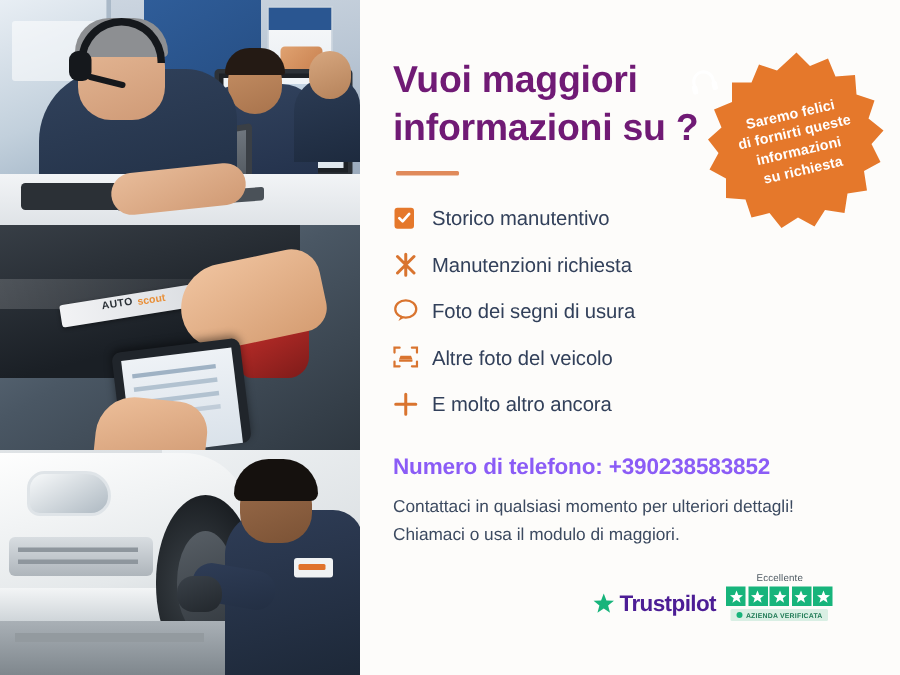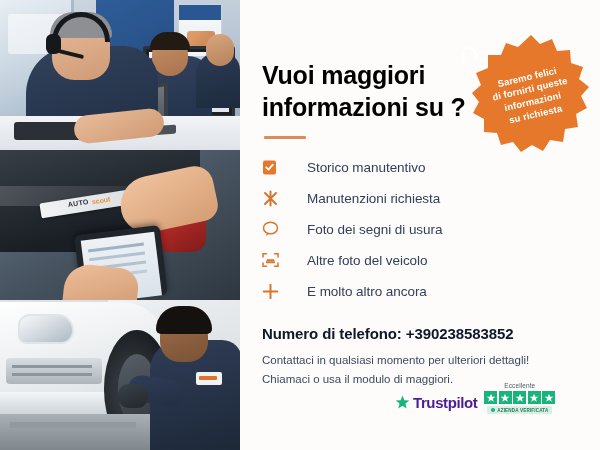--- a/index.html
+++ b/index.html
@@ -272,22 +272,22 @@
     background:#e0722b; border-radius:1px;
   }
 
   
   .panel {
     flex:1; height:450px; background:#fdfcfa;
     position:relative; padding:38px 24px 0 22px;
   }
 
   .headline {
-    font-size:25px; font-weight:bold; color:#000000;
-    line-height:1.26; letter-spacing:-.2px;margin-top:22px;
+    font-size:25px; font-weight:bold; color:#701a75;
+    line-height:1.26; letter-spacing:-.2px;
   }
   .rule {
     width:42px; height:3px; background:#e08a5a;
     margin:13px 0 14px 2px; border-radius:1px;
   }
 
   
   .badge {
     position:absolute; right:8px; top:33px; width:122px; height:122px;
   }
@@ -300,32 +300,32 @@
   .badge .headset { margin-bottom:2px; }
   .badge .btext {
     color:#ffffff; font-size:9.5px; font-weight:bold; line-height:1.32;
     text-align:center; letter-spacing:.1px; width:92px;
   }
 
   
   .features { margin-top:2px; }
   .frow {
     display:flex; align-items:center;
-    height:28px; margin-bottom:3px;gap:19px;
+    height:28px; margin-bottom:3px;
   }
   .ficon {
     width:26px; flex:0 0 26px; display:flex;
     align-items:center; justify-content:flex-start; color:#d9742f;
   }
   .flabel { font-size:13.5px; color:#32405a; letter-spacing:-.05px; }
 
   
   .phone-title {
     margin-top:20px; font-size:15px; font-weight:bold;
-    color:#0f172a; letter-spacing:-.1px;
+    color:#8b5cf6; letter-spacing:-.1px;
   }
   .phone-sub {
     margin-top:9px; font-size:11.5px; color:#3c4a60;
     line-height:1.62;
   }
 
   
   .tp {
     position:absolute; left:155px; bottom:36px;
     display:flex; align-items:flex-end; gap:7px;

